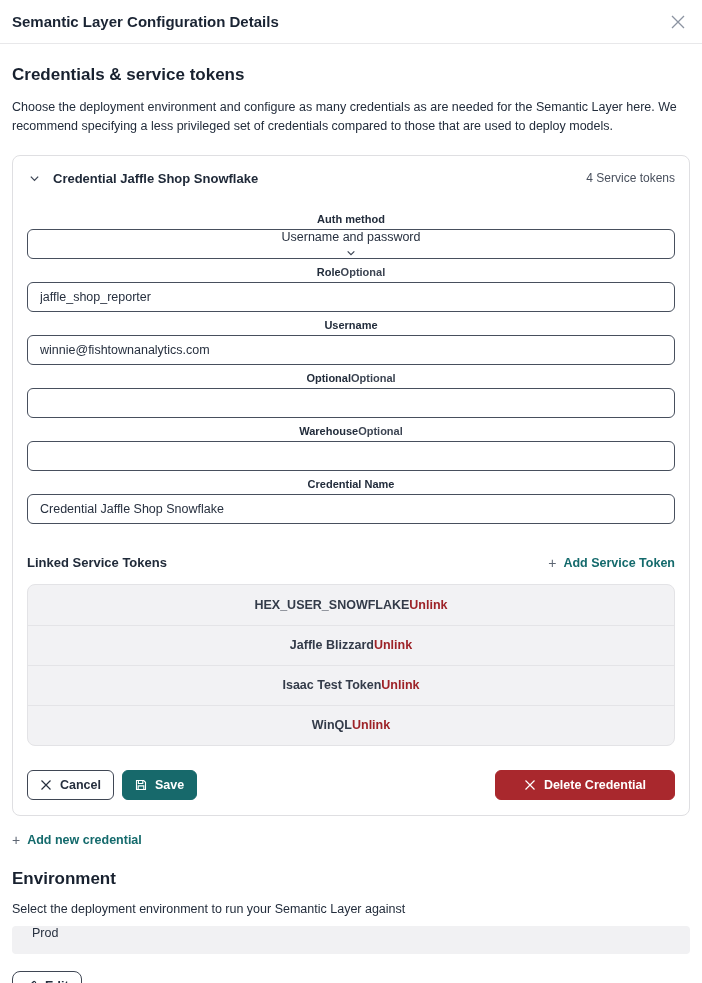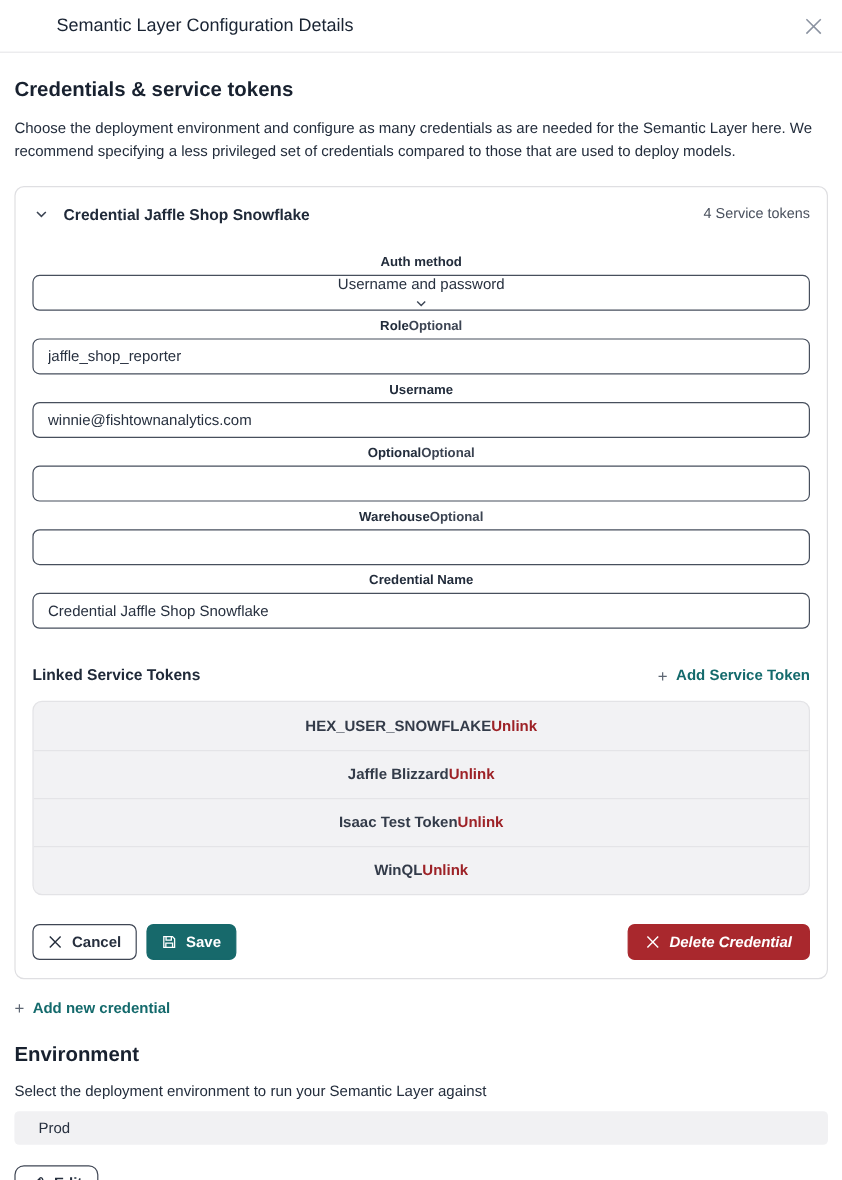--- a/index.html
+++ b/index.html
@@ -10,21 +10,21 @@
     color:#222b3a;
     position:relative;
   }
   
   .dlg-header {
     display:flex; align-items:center; justify-content:space-between;
     padding:12px 14px 12px 12px;
     border-bottom:1px solid #e8e8ea;
     height:44px;
   }
-  .dlg-title { font-size:15px; font-weight:400; color:#1a2433;margin-left:35px; }
+  .dlg-title { font-size:15px; font-weight:700; color:#1a2433; }
   .close-btn {
     background:none; border:none; cursor:pointer; color:#8b93a1;
     width:20px; height:20px; display:flex; align-items:center; justify-content:center;
     padding:0;
   }
   .close-btn svg { width:14px; height:14px; }
 
   
   .content { padding:0 12px 20px; }
   h2.section-heading { font-size:17px; font-weight:700; color:#18212f; margin-top:21px; }
@@ -106,31 +106,31 @@
   .btn {
     display:inline-flex; align-items:center; gap:8px;
     height:30px; padding:12px 12px;
     border-radius:6px; cursor:pointer;
     font-family:"Liberation Sans", sans-serif;
     font-size:12.5px; font-weight:600;
   }
   .btn svg { width:12px; height:12px; }
   .btn-outline { background:#fff; border:1px solid #3f4654; color:#262f3e; }
   .btn-teal { background:#17696b; border:1px solid #17696b; color:#fff; }
-  .btn-danger { background:#a9282d; border:1px solid #a9282d; color:#fff; margin-left:auto; padding:0 14px;font-style:italic; }
+  .btn-danger { background:#a9282d; border:1px solid #a9282d; color:#fff; margin-left:auto; padding:0 28px; }
 
   .add-credential { margin-top:16px; font-weight:600; }
 
   
   .env-heading { margin-top:26px; }
   .env-desc { font-size:12.5px; color:#232d3c; margin-top:13px; }
   .env-value-box {
     margin-top:10px; height:28px;
     background:#f1f1f3; border-radius:4px;
-    display:flex; align-items:center; padding:0 20px;
+    display:flex; padding:0 20px;
     font-size:12.5px; color:#27303f;
   }
   .edit-btn { margin-top:17px; border-radius:8px; }
 </style>
 </head>
 <body>
 
 <header class="dlg-header">
   <span class="dlg-title">Semantic Layer Configuration Details</span>
   <button class="close-btn">

